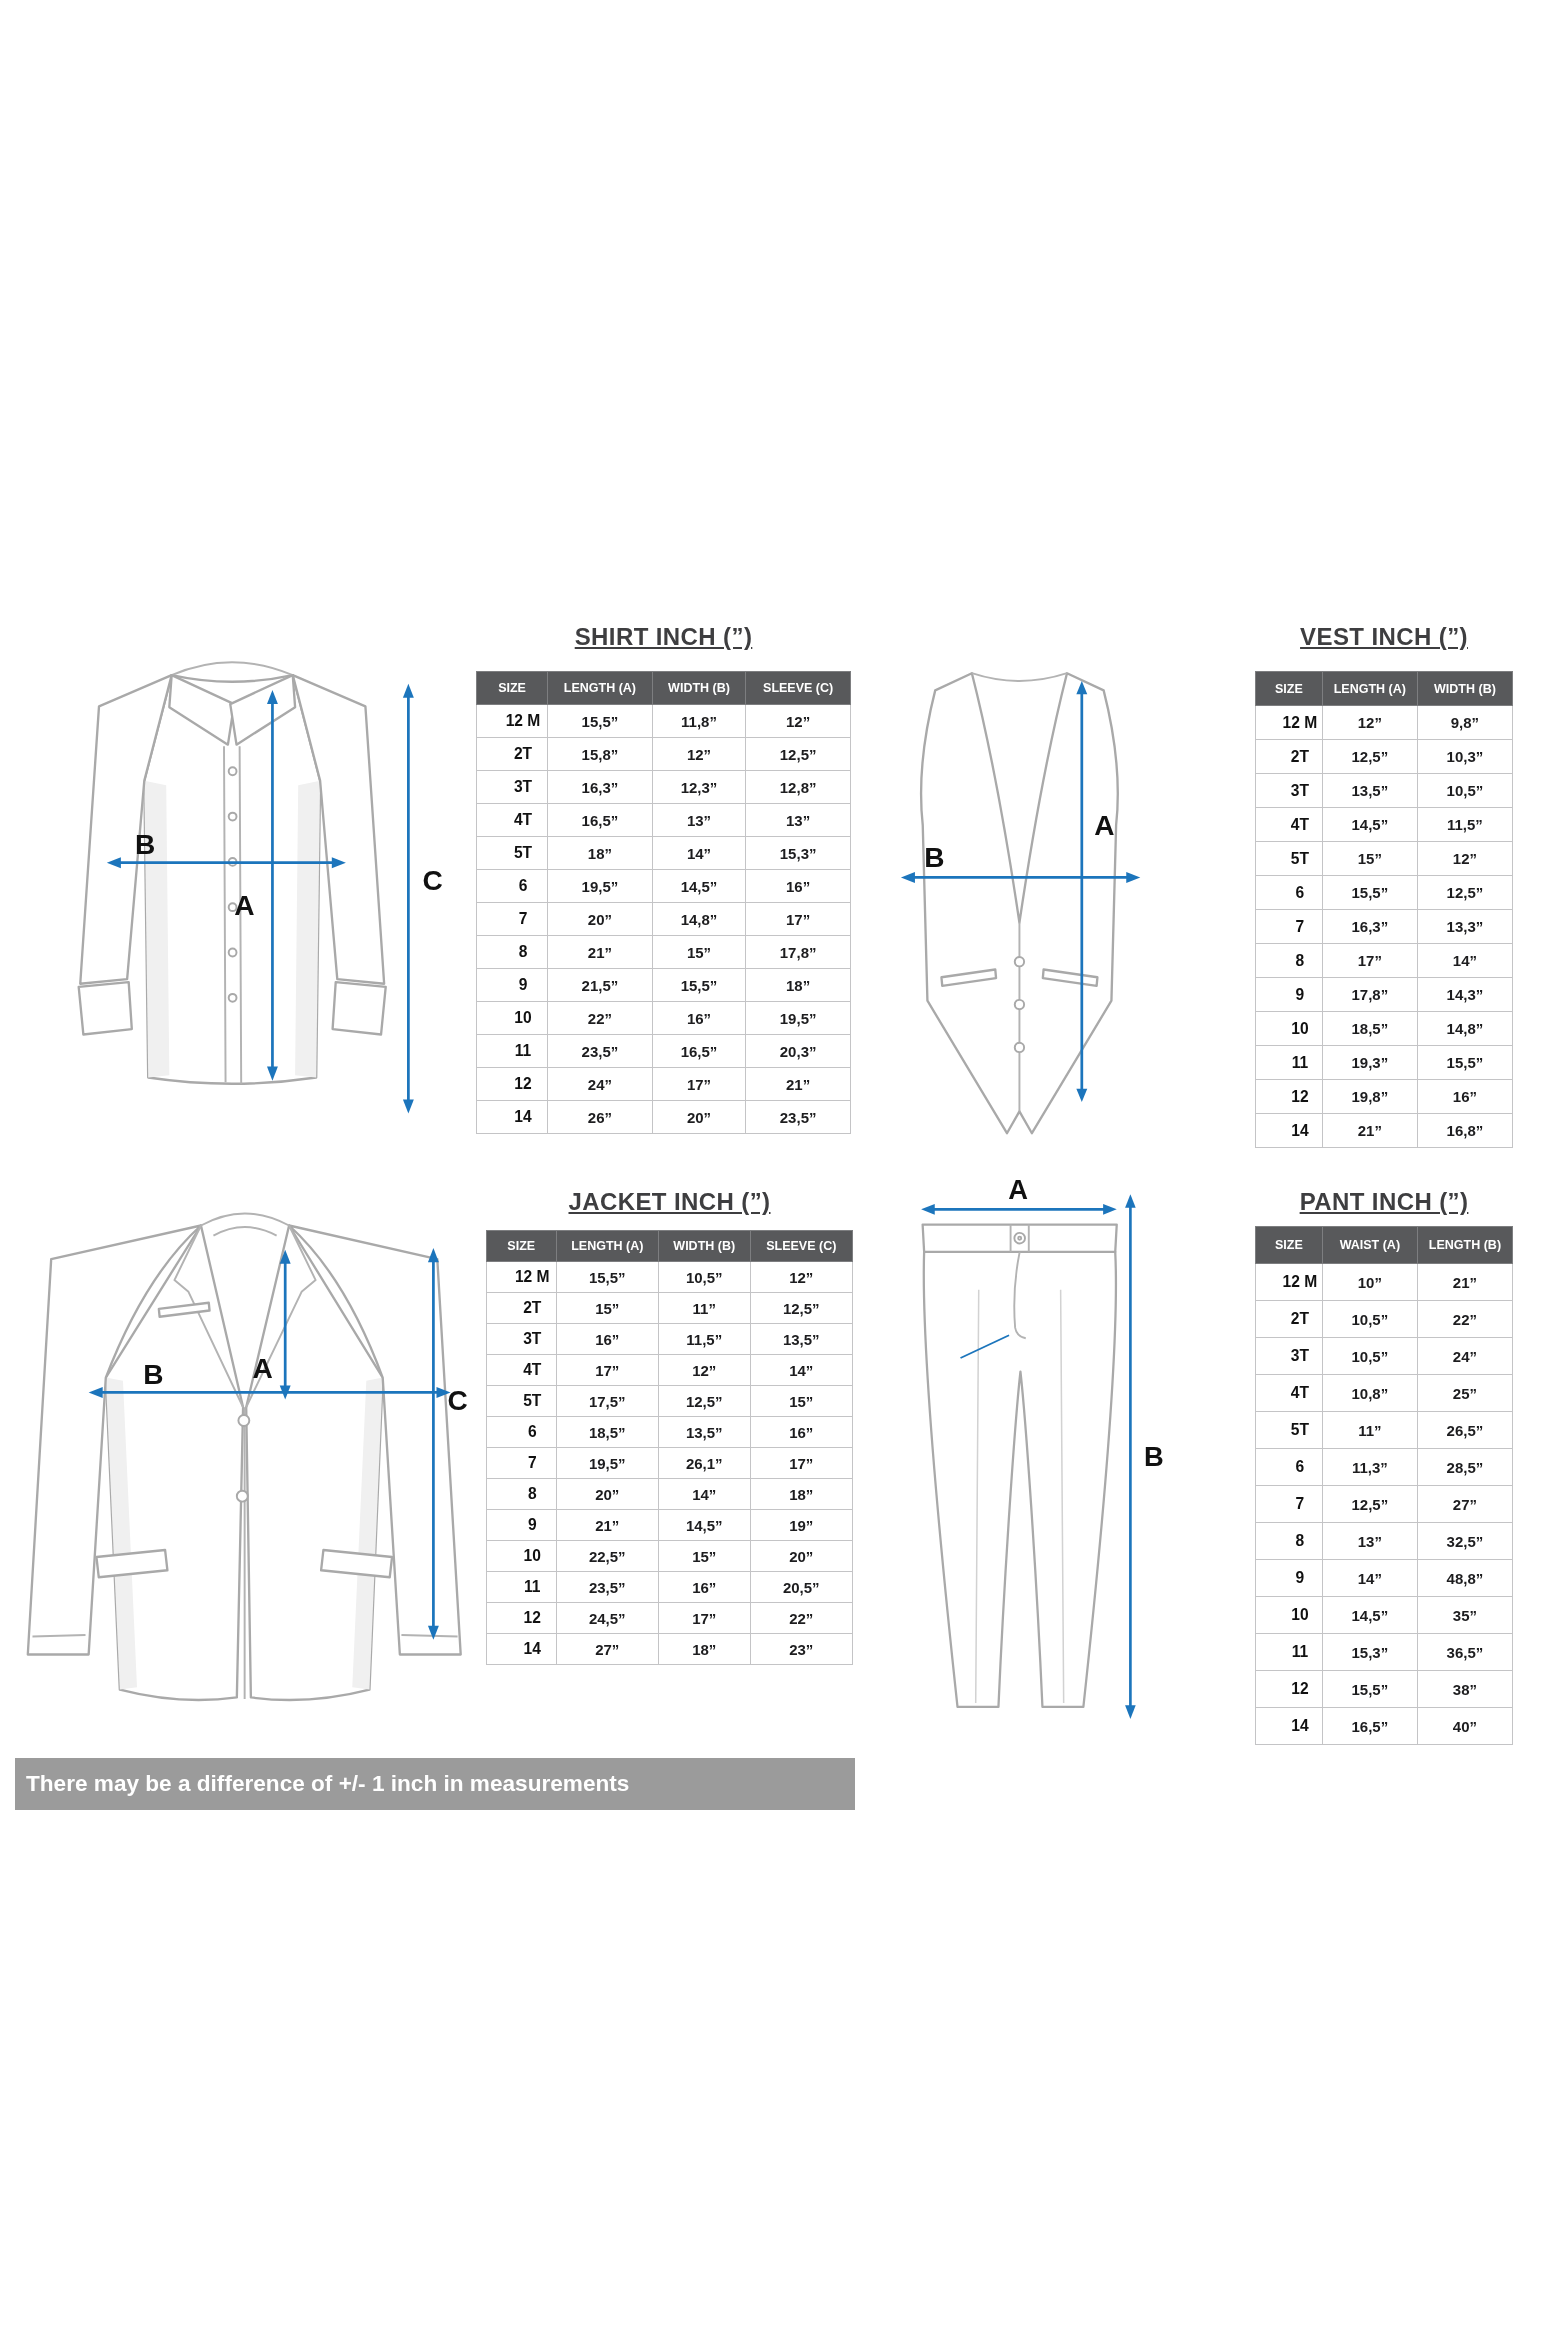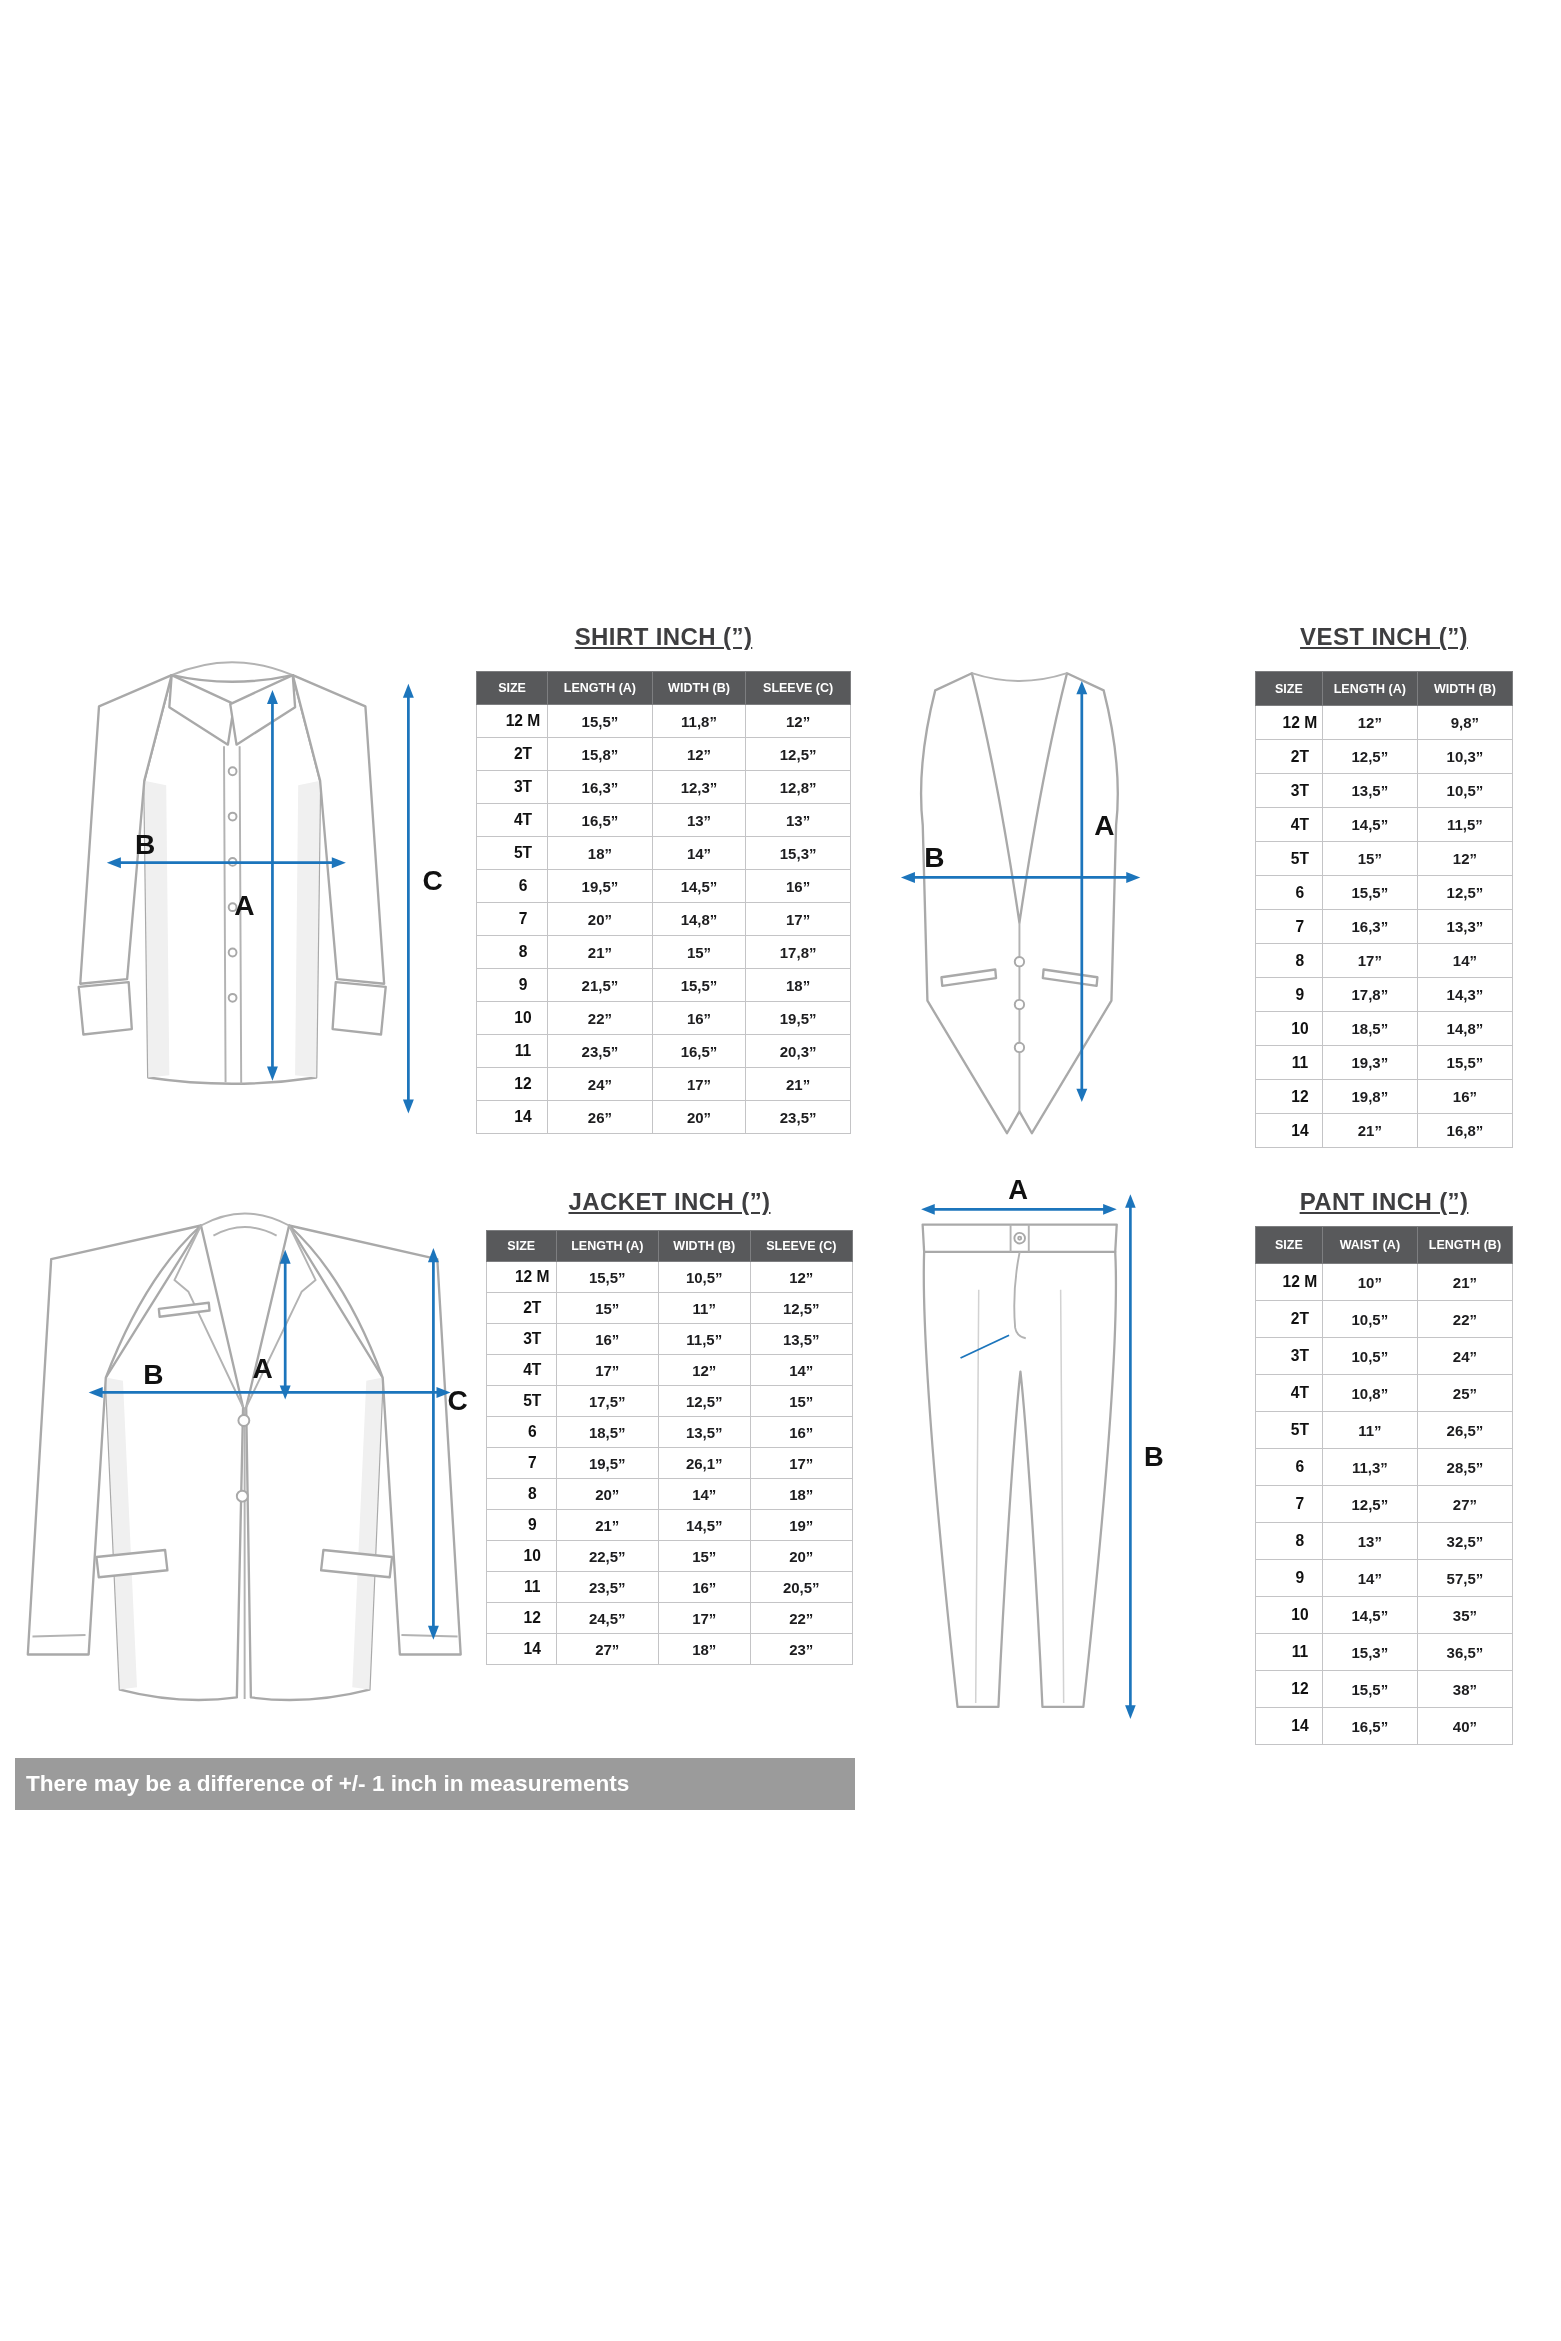--- a/index.html
+++ b/index.html
@@ -496,21 +496,21 @@
           <td>27”</td>
         </tr>
         <tr>
           <td class="size-col">8</td>
           <td>13”</td>
           <td>32,5”</td>
         </tr>
         <tr>
           <td class="size-col">9</td>
           <td>14”</td>
-          <td>57,5”</td>
+          <td>48,8”</td>
         </tr>
         <tr>
           <td class="size-col">10</td>
           <td>14,5”</td>
           <td>35”</td>
         </tr>
         <tr>
           <td class="size-col">11</td>
           <td>15,3”</td>
           <td>36,5”</td>

